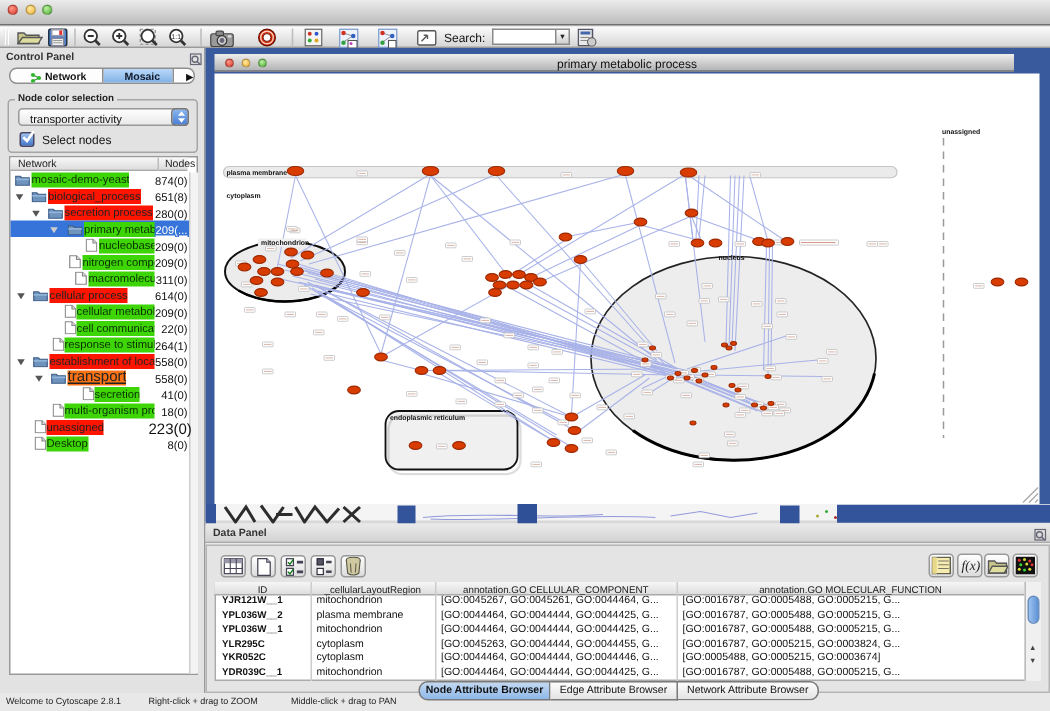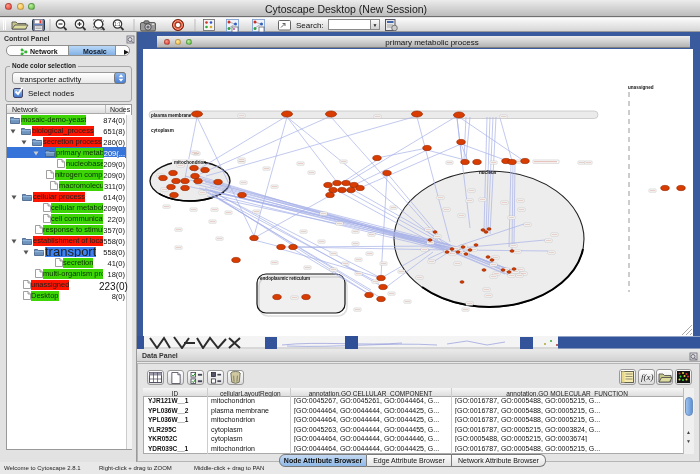--- a/index.html
+++ b/index.html
@@ -3,21 +3,20 @@
 *{margin:0;padding:0;box-sizing:border-box;}
 body{width:700px;height:474px;font-family:"Liberation Sans",sans-serif;background:#e8e8e8;overflow:hidden;position:relative;}
 .abs{position:absolute;}
 .tl{border-radius:50%;width:8px;height:8px;border:1px solid rgba(0,0,0,.25);}
 </style></head><body>
 
 <div class="abs" style="left:0;top:0;width:700px;height:17px;background:linear-gradient(#ececec,#bcbcbc);border-bottom:1px solid #6f6f6f;">
  <div class="abs tl" style="left:5px;top:2.5px;width:7px;height:7px;background:radial-gradient(circle at 35% 30%,#ff9a8a,#e33a2e);"></div>
  <div class="abs tl" style="left:16.5px;top:2.5px;width:7px;height:7px;background:radial-gradient(circle at 35% 30%,#ffe9a0,#f6b73c);"></div>
  <div class="abs tl" style="left:28px;top:2.5px;width:7px;height:7px;background:radial-gradient(circle at 35% 30%,#c0f0a0,#52b83c);"></div>
- <div class="abs" style="left:0;top:3px;width:692px;text-align:center;font-size:10.5px;color:#1a1a1a;">Cytoscape Desktop (New Session)</div>
 </div>
 
 <div class="abs" style="left:0;top:18px;width:700px;height:14px;background:linear-gradient(#fbfbfb,#d6d6d6);border-bottom:1px solid #9a9a9a;"></div>
 <div class="abs" style="left:3px;top:20px;width:1px;height:10px;background:#aaa;border-right:1px solid #fff;"></div>
 <div class="abs" style="left:5px;top:20px;width:1px;height:10px;background:#aaa;border-right:1px solid #fff;"></div>
 <svg class="abs" style="left:10px;top:17px;" width="390" height="16" viewBox="0 0 390 16">
  <g transform="translate(1,2)">
   <path d="M1 10 L1 3 L5 3 L6.5 4.5 L15 4.5 L15 10 Z" fill="#c8c68a" stroke="#555" stroke-width="0.9"></path>
   <path d="M1 10 L4 6 L17 6 L14.5 10 Z" fill="#dedc9e" stroke="#555" stroke-width="0.9"></path>
  </g>
@@ -226,38 +225,38 @@
     <path d="M0.5 8.5 L0.5 0.5 L5 0.5 L7.5 3 L7.5 8.5 Z" fill="#fff" stroke="#888" stroke-width="0.8"></path>
     <path d="M5 0.5 L5 3 L7.5 3" fill="#ddd" stroke="#888" stroke-width="0.8"></path>
   </svg>
 <div class="abs" style="left:51px;top:213.5px;max-width:52px;overflow:hidden;white-space:nowrap;background:#3ed507;font-size:7.5px;height:10px;line-height:10px;color:#0a3000;">cell communicatio</div>
 <div class="abs" style="left:99px;top:214.5px;width:26px;font-size:7.5px;color:#111;text-align:right;">22(0)</div>
 <svg class="abs" style="left:35px;top:225.0px;" width="8" height="9" viewBox="0 0 8 9">
     <path d="M0.5 8.5 L0.5 0.5 L5 0.5 L7.5 3 L7.5 8.5 Z" fill="#fff" stroke="#888" stroke-width="0.8"></path>
     <path d="M5 0.5 L5 3 L7.5 3" fill="#ddd" stroke="#888" stroke-width="0.8"></path>
   </svg>
 <div class="abs" style="left:43px;top:224.5px;max-width:60px;overflow:hidden;white-space:nowrap;background:#3ed507;font-size:7.5px;height:10px;line-height:10px;color:#0a3000;">response to stimulu</div>
-<div class="abs" style="left:99px;top:225.5px;width:26px;font-size:7.5px;color:#111;text-align:right;">357(0)</div>
+<div class="abs" style="left:99px;top:225.5px;width:26px;font-size:7.5px;color:#111;text-align:right;">264(1)</div>
 <svg class="abs" style="left:11px;top:238.5px;" width="6" height="5" viewBox="0 0 6 5">
     <path d="M0.5 0.5 L5.5 0.5 L3 4.5 Z" fill="#555"></path>
   </svg>
 <svg class="abs" style="left:22px;top:236.5px;" width="10" height="8" viewBox="0 0 10 8">
     <path d="M0.5 7.5 L0.5 1.5 L3.5 1.5 L4.5 2.5 L9.5 2.5 L9.5 7.5 Z" fill="#6e93bd" stroke="#3d5c84" stroke-width="0.8"></path>
     <path d="M0.5 3.6 L9.5 3.6" stroke="#8fb3d9" stroke-width="1.2" fill="none"></path>
   </svg>
 <div class="abs" style="left:33px;top:235.5px;max-width:70px;overflow:hidden;white-space:nowrap;background:#ff1400;font-size:7.5px;height:10px;line-height:10px;color:#222;">establishment of loca</div>
 <div class="abs" style="left:99px;top:236.5px;width:26px;font-size:7.5px;color:#111;text-align:right;">558(0)</div>
 <svg class="abs" style="left:23px;top:249.5px;" width="6" height="5" viewBox="0 0 6 5">
     <path d="M0.5 0.5 L5.5 0.5 L3 4.5 Z" fill="#555"></path>
   </svg>
 <svg class="abs" style="left:34px;top:247.5px;" width="10" height="8" viewBox="0 0 10 8">
     <path d="M0.5 7.5 L0.5 1.5 L3.5 1.5 L4.5 2.5 L9.5 2.5 L9.5 7.5 Z" fill="#6e93bd" stroke="#3d5c84" stroke-width="0.8"></path>
     <path d="M0.5 3.6 L9.5 3.6" stroke="#8fb3d9" stroke-width="1.2" fill="none"></path>
   </svg>
-<div class="abs" style="left:45px;top:246.5px;max-width:58px;overflow:hidden;white-space:nowrap;background:#3b82f6;font-size:13px;height:10px;line-height:10px;color:#222;text-decoration:underline;">transport</div>
+<div class="abs" style="left:45px;top:246.5px;max-width:58px;overflow:hidden;white-space:nowrap;background:#f97316;font-size:10px;height:10px;line-height:10px;color:#222;text-decoration:underline;">transport</div>
 <div class="abs" style="left:99px;top:247.5px;width:26px;font-size:7.5px;color:#111;text-align:right;">558(0)</div>
 <svg class="abs" style="left:55px;top:258.0px;" width="8" height="9" viewBox="0 0 8 9">
     <path d="M0.5 8.5 L0.5 0.5 L5 0.5 L7.5 3 L7.5 8.5 Z" fill="#fff" stroke="#888" stroke-width="0.8"></path>
     <path d="M5 0.5 L5 3 L7.5 3" fill="#ddd" stroke="#888" stroke-width="0.8"></path>
   </svg>
 <div class="abs" style="left:63px;top:257.5px;max-width:40px;overflow:hidden;white-space:nowrap;background:#3ed507;font-size:7.5px;height:10px;line-height:10px;color:#0a3000;">secretion</div>
 <div class="abs" style="left:99px;top:258.5px;width:26px;font-size:7.5px;color:#111;text-align:right;">41(0)</div>
 <svg class="abs" style="left:35px;top:269.0px;" width="8" height="9" viewBox="0 0 8 9">
     <path d="M0.5 8.5 L0.5 0.5 L5 0.5 L7.5 3 L7.5 8.5 Z" fill="#fff" stroke="#888" stroke-width="0.8"></path>
     <path d="M5 0.5 L5 3 L7.5 3" fill="#ddd" stroke="#888" stroke-width="0.8"></path>
@@ -275,21 +274,21 @@
     <path d="M5 0.5 L5 3 L7.5 3" fill="#ddd" stroke="#888" stroke-width="0.8"></path>
   </svg>
 <div class="abs" style="left:31px;top:290.5px;max-width:72px;overflow:hidden;white-space:nowrap;background:#3ed507;font-size:7.5px;height:10px;line-height:10px;color:#0a3000;">Desktop</div>
 <div class="abs" style="left:99px;top:291.5px;width:26px;font-size:7.5px;color:#111;text-align:right;">8(0)</div>
 
 <div class="abs" style="left:4px;top:464.5px;font-size:6px;color:#222;">Welcome to Cytoscape 2.8.1</div>
 <div class="abs" style="left:99px;top:464.5px;font-size:6px;color:#222;">Right-click + drag to ZOOM</div>
 <div class="abs" style="left:194px;top:464.5px;font-size:6px;color:#222;">Middle-click + drag to PAN</div>
 
 <div class="abs" style="left:137px;top:32px;width:563px;height:316px;background:#3a5a9e;"></div>
-<div class="abs" style="left:157px;top:36px;width:533px;height:12px;background:linear-gradient(#ededed,#b3b3b3);border-bottom:1px solid #808080;">
+<div class="abs" style="left:143px;top:36px;width:533px;height:12px;background:linear-gradient(#ededed,#b3b3b3);border-bottom:1px solid #808080;">
  <div class="abs tl" style="left:7px;top:2.5px;width:6px;height:6px;background:radial-gradient(circle at 35% 30%,#ff9a8a,#dd3a2e);"></div>
  <div class="abs tl" style="left:18px;top:2.5px;width:6px;height:6px;background:radial-gradient(circle at 35% 30%,#ffe9a0,#f6b73c);"></div>
  <div class="abs tl" style="left:29px;top:2.5px;width:6px;height:6px;background:radial-gradient(circle at 35% 30%,#c0f0a0,#52b83c);"></div>
  <div class="abs" style="left:0;top:2px;width:550px;text-align:center;font-size:8px;color:#111;">primary metabolic process</div>
 </div>
 <div class="abs" style="left:143px;top:49px;width:550px;height:287px;background:#fff;"></div>
 
 <svg class="abs" style="left:137px;top:336px;" width="563" height="13" viewBox="0 0 563 13">
   <rect x="0" y="0" width="563" height="13" fill="#f4f4f4"></rect>
   <rect x="0" y="11" width="563" height="2" fill="#d8d8d8"></rect>

